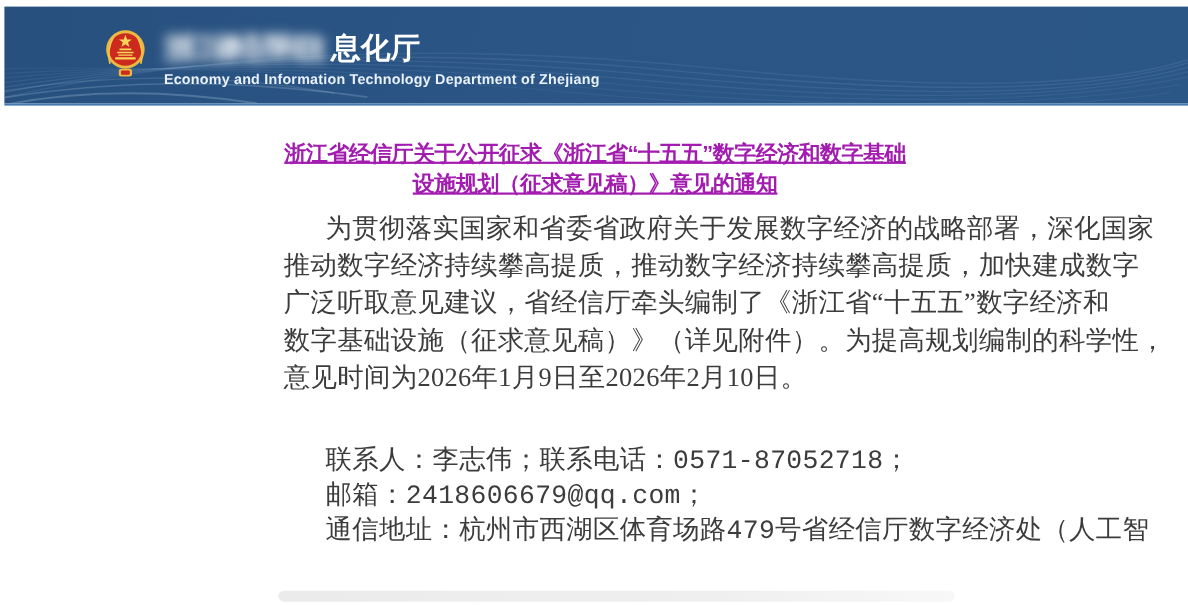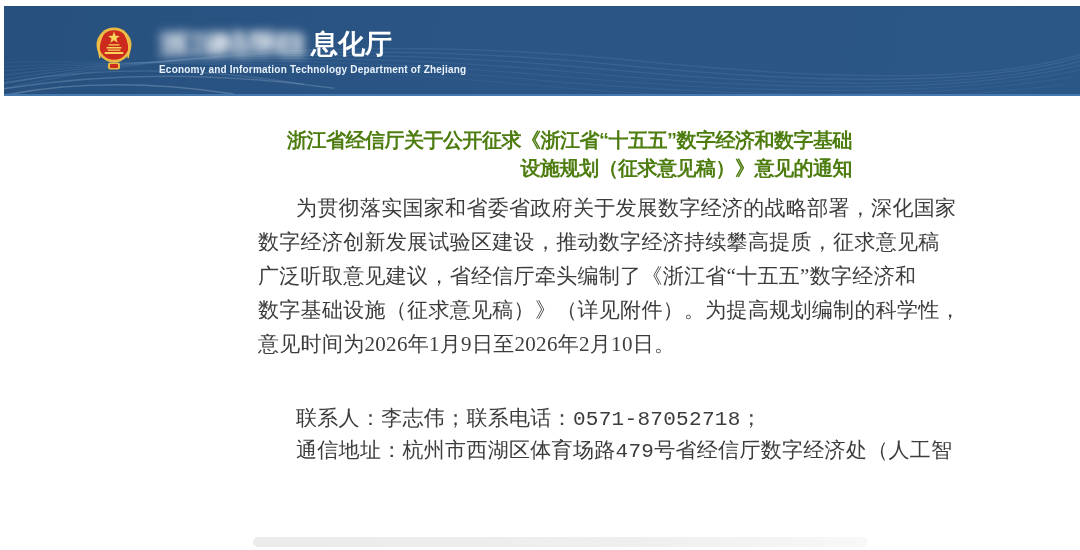--- a/index.html
+++ b/index.html
@@ -13,51 +13,52 @@
   
   .banner {
     position:absolute; left:4px; top:6px; right:0; height:90px;
     background:linear-gradient(100deg,#27507e 0%,#2a5585 45%,#2b5787 100%);
     border-bottom:2px solid #4579ad;
     overflow:hidden;
   }
   .waves { position:absolute; left:0; top:0; width:100%; height:100%; }
   .brand {
     position:absolute; left:91px; top:18px;
-    display:flex; align-items:flex-start; gap:26px;
+    display:flex; align-items:flex-start; gap:16px;
     text-decoration:none; cursor:pointer;
   }
   .emblem-wrap { width:38px; height:47px; flex:0 0 auto; }
   .brand-text { padding-top:5px; }
   .org-cn {
     color:#ffffff; font-weight:bold; font-size:27px; line-height:1.15;
     white-space:nowrap;
   }
   .org-cn .blurred {
     display:inline-block;
     filter:blur(5px);
     letter-spacing:-7px;
     margin-right:12px;
     opacity:.95;
   }
   .org-en {
-    color:#e9f1fa; font-weight:bold; font-size:10px; letter-spacing:.2px;
+    color:#e9f1fa; font-weight:bold; font-size:13px; letter-spacing:.2px;
     margin-top:4px; white-space:nowrap;
   }
 
   
   .doc-title {
     position:absolute; left:230px; top:126px; width:622px;
-    text-align:right; color:#4d7c0f;
+    text-align:center; color:#a21caf;
     font-size:20px; font-weight:bold; line-height:28px; letter-spacing:-0.5px;
     font-family:"Liberation Sans","DejaVu Sans",sans-serif;
+    text-decoration:underline;
   }
   .doc-body, .doc-contacts {
     position:absolute; left:258px; width:585px;
-    color:#3c3c3c; font-size:21px; letter-spacing:.3px;
+    color:#3c3c3c; font-size:24px; letter-spacing:.3px;
     font-family:"Liberation Serif","DejaVu Serif",serif;
   }
   .doc-body   { top:191px; }
   .doc-contacts { top:404px; }
   .doc-body .ln   { height:34px; line-height:34px; white-space:nowrap; }
   .doc-contacts .ln { height:32px; line-height:32px; white-space:nowrap;font-family:Liberation Mono, monospace; }
   .ln.ind { padding-left:38px; }
 
   
   .bottom-band {
@@ -110,26 +111,27 @@
     </div>
   </header>
 
   <h1 class="doc-title">
     <div>浙江省经信厅关于公开征求《浙江省“十五五”数字经济和数字基础</div>
     <div>设施规划（征求意见稿）》意见的通知</div>
   </h1>
 
   <div class="doc-body">
       <div class="ln ind">为贯彻落实国家和省委省政府关于发展数字经济的战略部署，深化国家</div>
-      <div class="ln">数字经济创新发展试验区建设，推动数字经济持续攀高提质，征求意见稿</div>
+      <div class="ln">推动数字经济持续攀高提质，推动数字经济持续攀高提质，加快建成数字</div>
       <div class="ln">广泛听取意见建议，省经信厅牵头编制了《浙江省“十五五”数字经济和</div>
       <div class="ln">数字基础设施（征求意见稿）》（详见附件）。为提高规划编制的科学性，</div>
       <div class="ln">意见时间为2026年1月9日至2026年2月10日。</div>
     </div>
 
   <div class="doc-contacts">
       <div class="ln ind">联系人：李志伟；联系电话：0571-87052718；</div>
+      <div class="ln ind">邮箱：2418606679@qq.com；</div>
       <div class="ln ind">通信地址：杭州市西湖区体育场路479号省经信厅数字经济处（人工智</div>
     </div>
 
   <div class="bottom-band"></div>
 
 </div>
 
 </body></html>

